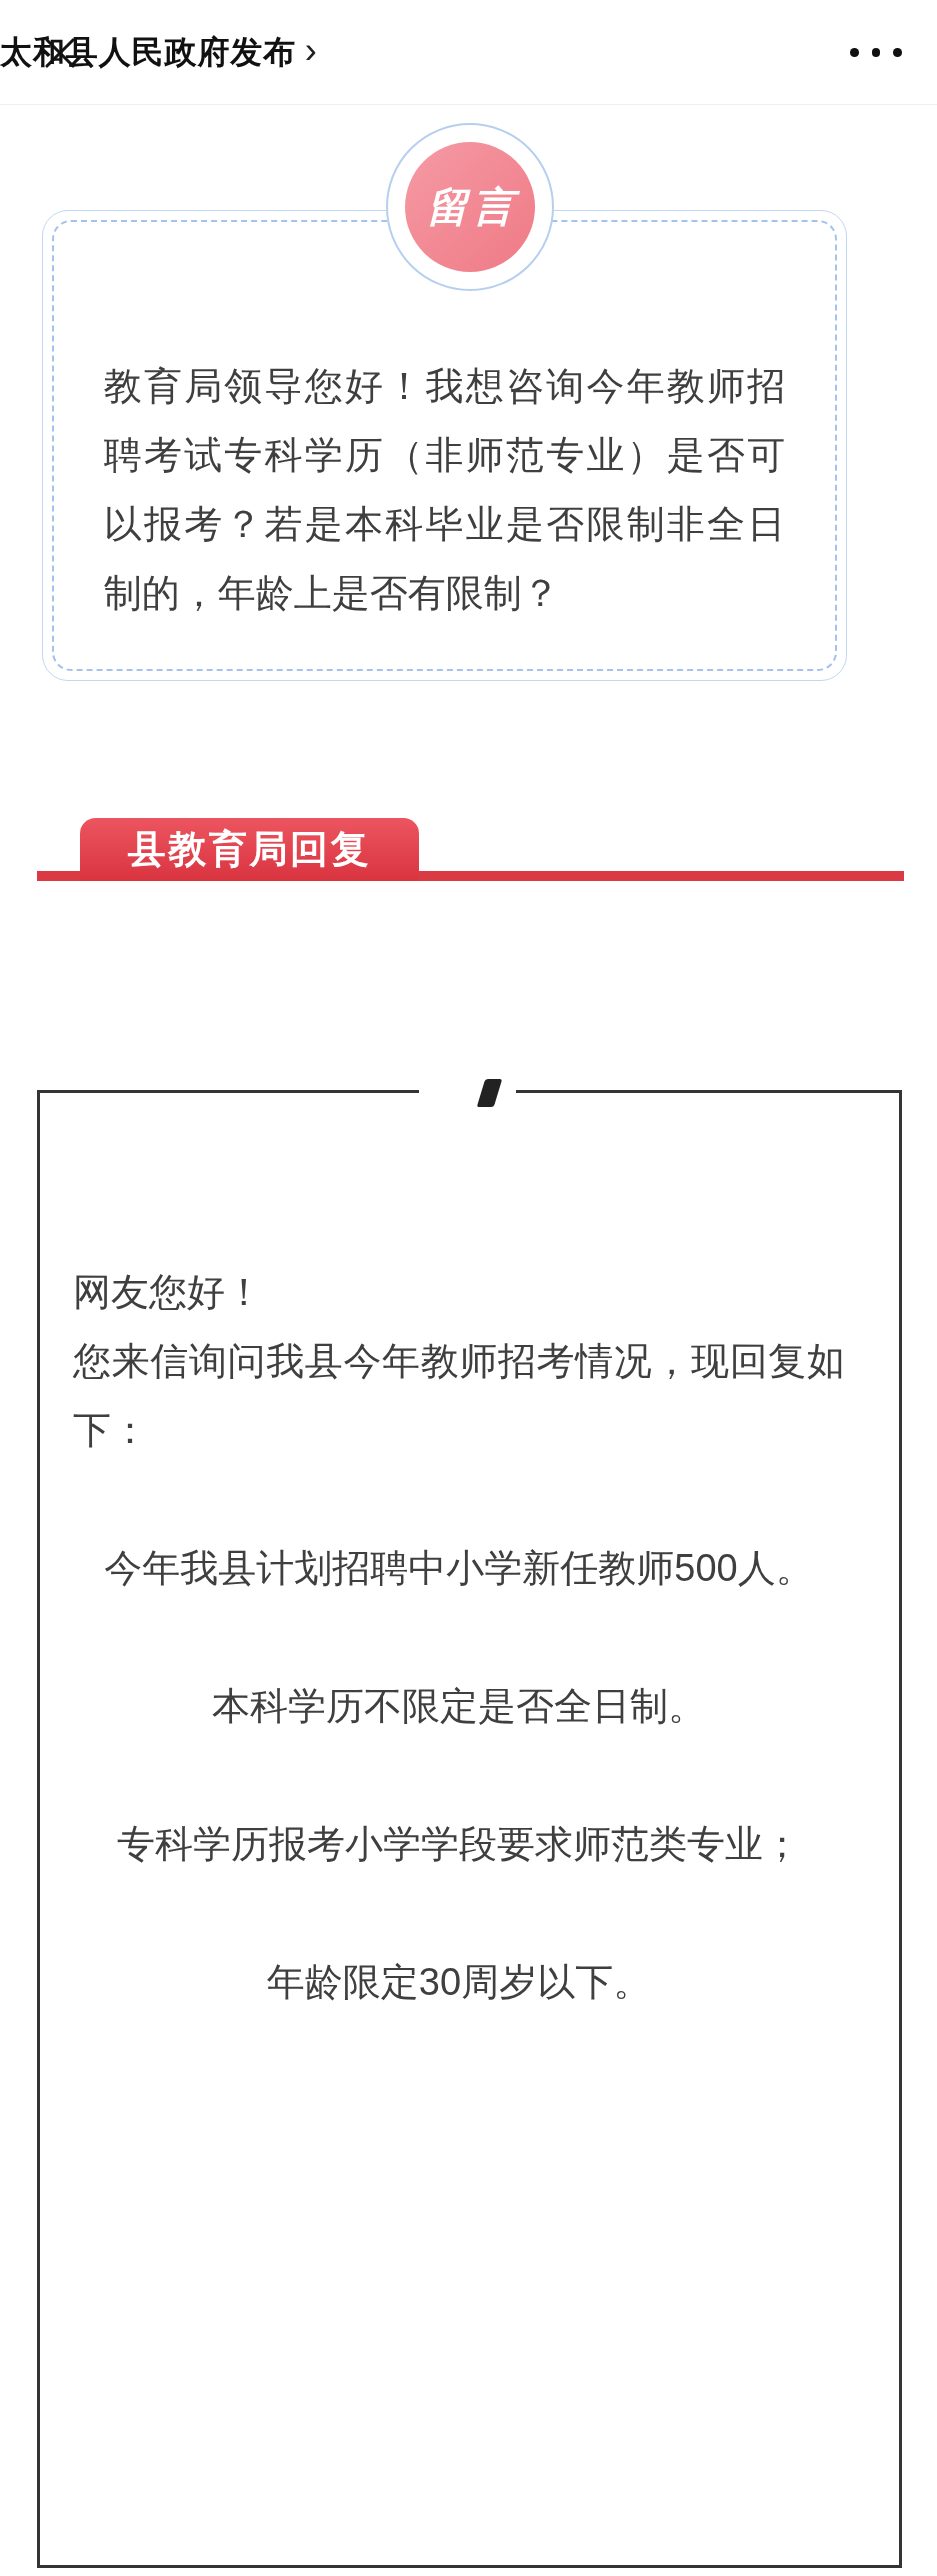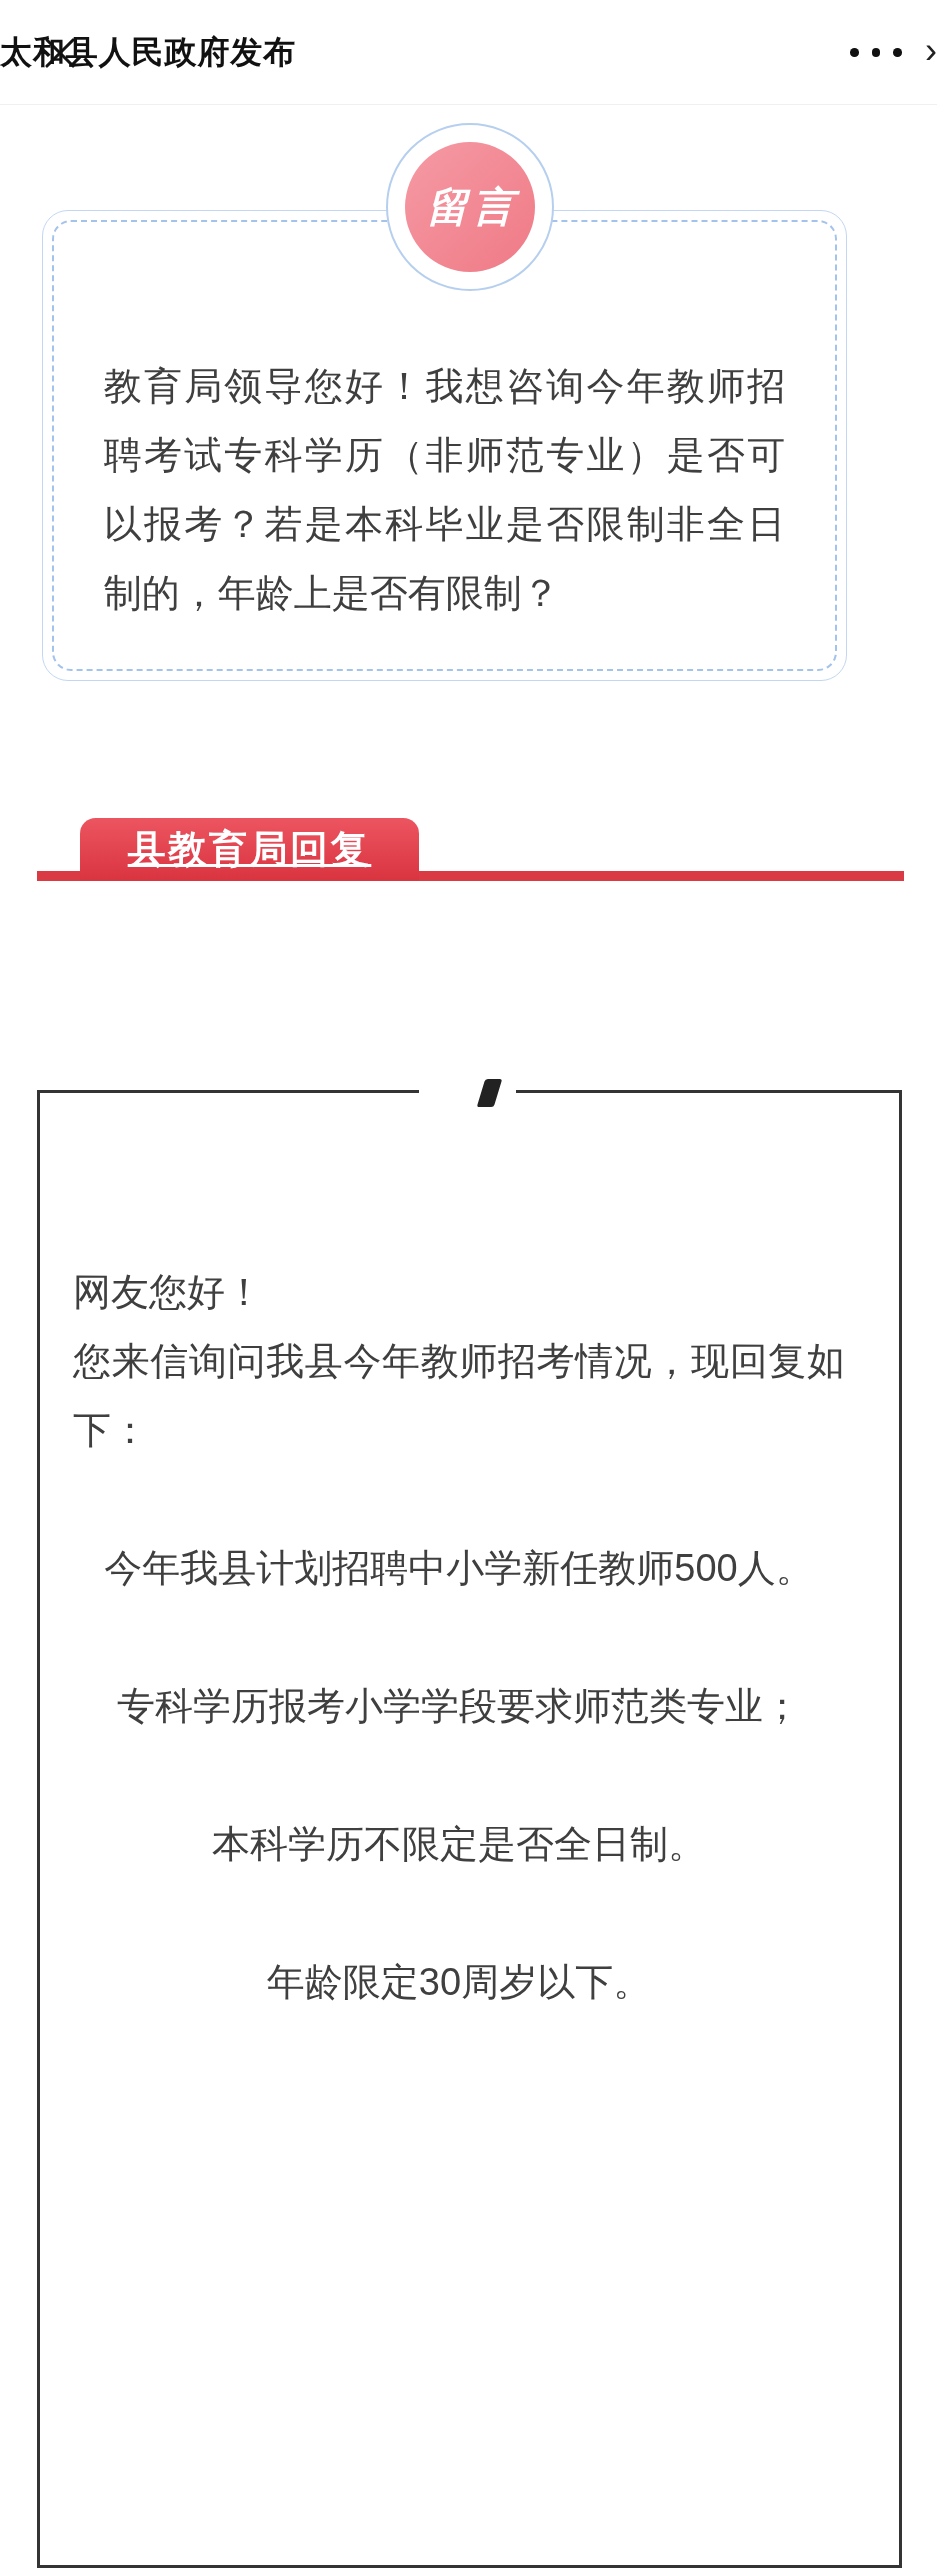--- a/index.html
+++ b/index.html
@@ -2,36 +2,36 @@
 <html style="font-size:14px"><head>
 <meta charset="utf-8">
 <style>
   html,body{margin:0;padding:0;background:#ffffff;}
   body{font-family:"Liberation Sans","DejaVu Sans",sans-serif;}
   .page{position:relative;width:938px;height:2576px;background:#ffffff;overflow:hidden;}
 
   
   .header{position:absolute;left:0;top:0;width:938px;height:105px;background:#ffffff;border-bottom:1.7px solid #f0f0f0;box-sizing:border-box;}
   .close-btn{position:absolute;left:40px;top:33px;width:40px;height:40px;cursor:pointer;}
-  .header-title{position:absolute;left:0;top:0;width:938px;height:105px;display:flex;align-items:center;justify-content:space-between;font-size:32px;font-weight:600;color:#111111;letter-spacing:0.9px;}
+  .header-title{position:absolute;left:0;top:0;width:938px;height:105px;display:flex;align-items:center;justify-content:flex-start;font-size:32px;font-weight:600;color:#111111;letter-spacing:0.9px;}
   .header-title .chev{font-weight:400;font-size:36px;color:#222;margin-left:8.7px;position:relative;top:-1.7px;}
   .more-btn{position:absolute;right:36px;top:0;height:105px;display:flex;align-items:center;gap:13px;cursor:pointer;}
   .more-btn i{display:block;width:8.7px;height:8.7px;border-radius:50%;background:#111111;}
 
   
   .badge-outer{position:absolute;left:386px;top:123px;width:168px;height:168px;border-radius:50%;background:#ffffff;border:2.6px solid #b6cfef;box-sizing:border-box;display:flex;align-items:center;justify-content:center;z-index:3;font-style:italic;}
   .badge-inner{width:130px;height:130px;border-radius:50%;background:linear-gradient(135deg,#f59aa4 0%,#ef7a86 100%);color:#ffffff;font-size:41px;font-weight:700;letter-spacing:5.2px;display:flex;align-items:center;justify-content:center;text-indent:5.2px;}
 
   
   .msg-card{position:absolute;left:42px;top:210px;width:805px;height:471px;border:1.7px solid #c3d7f3;border-radius:26px;box-sizing:border-box;background:#ffffff;}
   .msg-card-inner{position:absolute;left:8.7px;top:8.7px;right:8.7px;bottom:8.7px;border:2.6px dashed #a3c2ec;border-radius:19px;box-sizing:border-box;padding:130px 50px 0 50px;}
   .msg-text{font-size:38px;line-height:69px;color:#3f3f3f;text-align:justify;text-justify:inter-ideograph;}
 
   
-  .ribbon-tab{position:absolute;left:80px;top:818px;width:339px;height:63px;border-radius:15.6px 15.6px 0 0;background:linear-gradient(180deg,#ec5560 0%,#d93440 100%);color:#ffffff;font-size:38px;font-weight:700;letter-spacing:2.6px;display:flex;align-items:center;justify-content:center;z-index:2;text-decoration:underline;}
+  .ribbon-tab{position:absolute;left:80px;top:818px;width:339px;height:63px;border-radius:15.6px 15.6px 0 0;background:linear-gradient(180deg,#ec5560 0%,#d93440 100%);color:#ffffff;font-size:38px;font-weight:700;letter-spacing:2.6px;display:flex;align-items:center;justify-content:center;z-index:2;}
   .ribbon-line{position:absolute;left:37px;top:871px;width:867px;height:10.4px;background:#d93a43;}
 
   
   .reply-box{position:absolute;left:37px;top:1090px;width:865px;height:1478px;border:3.5px solid #343434;box-sizing:border-box;background:#ffffff;}
   .notch{position:absolute;left:379px;top:-3.5px;width:97px;height:7px;background:#ffffff;}
   .quote-glyph{position:absolute;left:441px;top:-14px;width:16.5px;height:28px;background:#222222;transform:skewX(-17deg);border-radius:2.6px;}
   .reply-content{position:absolute;left:0;top:0;right:0;box-sizing:border-box;padding:165px 54px 0 33px;}
   .reply-content p{margin:0;font-size:38px;line-height:69px;color:#3f3f3f;text-align:justify;text-justify:inter-ideograph;}
   .reply-content p.center{text-align:center;}
   .reply-content p.gap{margin-bottom:69px;}
@@ -77,20 +77,20 @@
   </div>
   <div class="ribbon-line"></div>
 
   <div class="reply-box">
     <div class="notch"></div>
     <div class="quote-glyph"></div>
     <div class="reply-content">
       <p>网友您好！</p>
       <p class="gap">您来信询问我县今年教师招考情况，现回复如下：</p>
       <p class="center gap">今年我县计划招聘中小学新任教师500人。</p>
+      <p class="center gap">本科学历不限定是否全日制。</p>
       <p class="center gap">专科学历报考小学学段要求师范类专业；</p>
-      <p class="center gap">本科学历不限定是否全日制。</p>
       <p class="center gap">年龄限定30周岁以下。</p>
     </div>
   </div>
 
 </div>
 
 
 </body></html>

